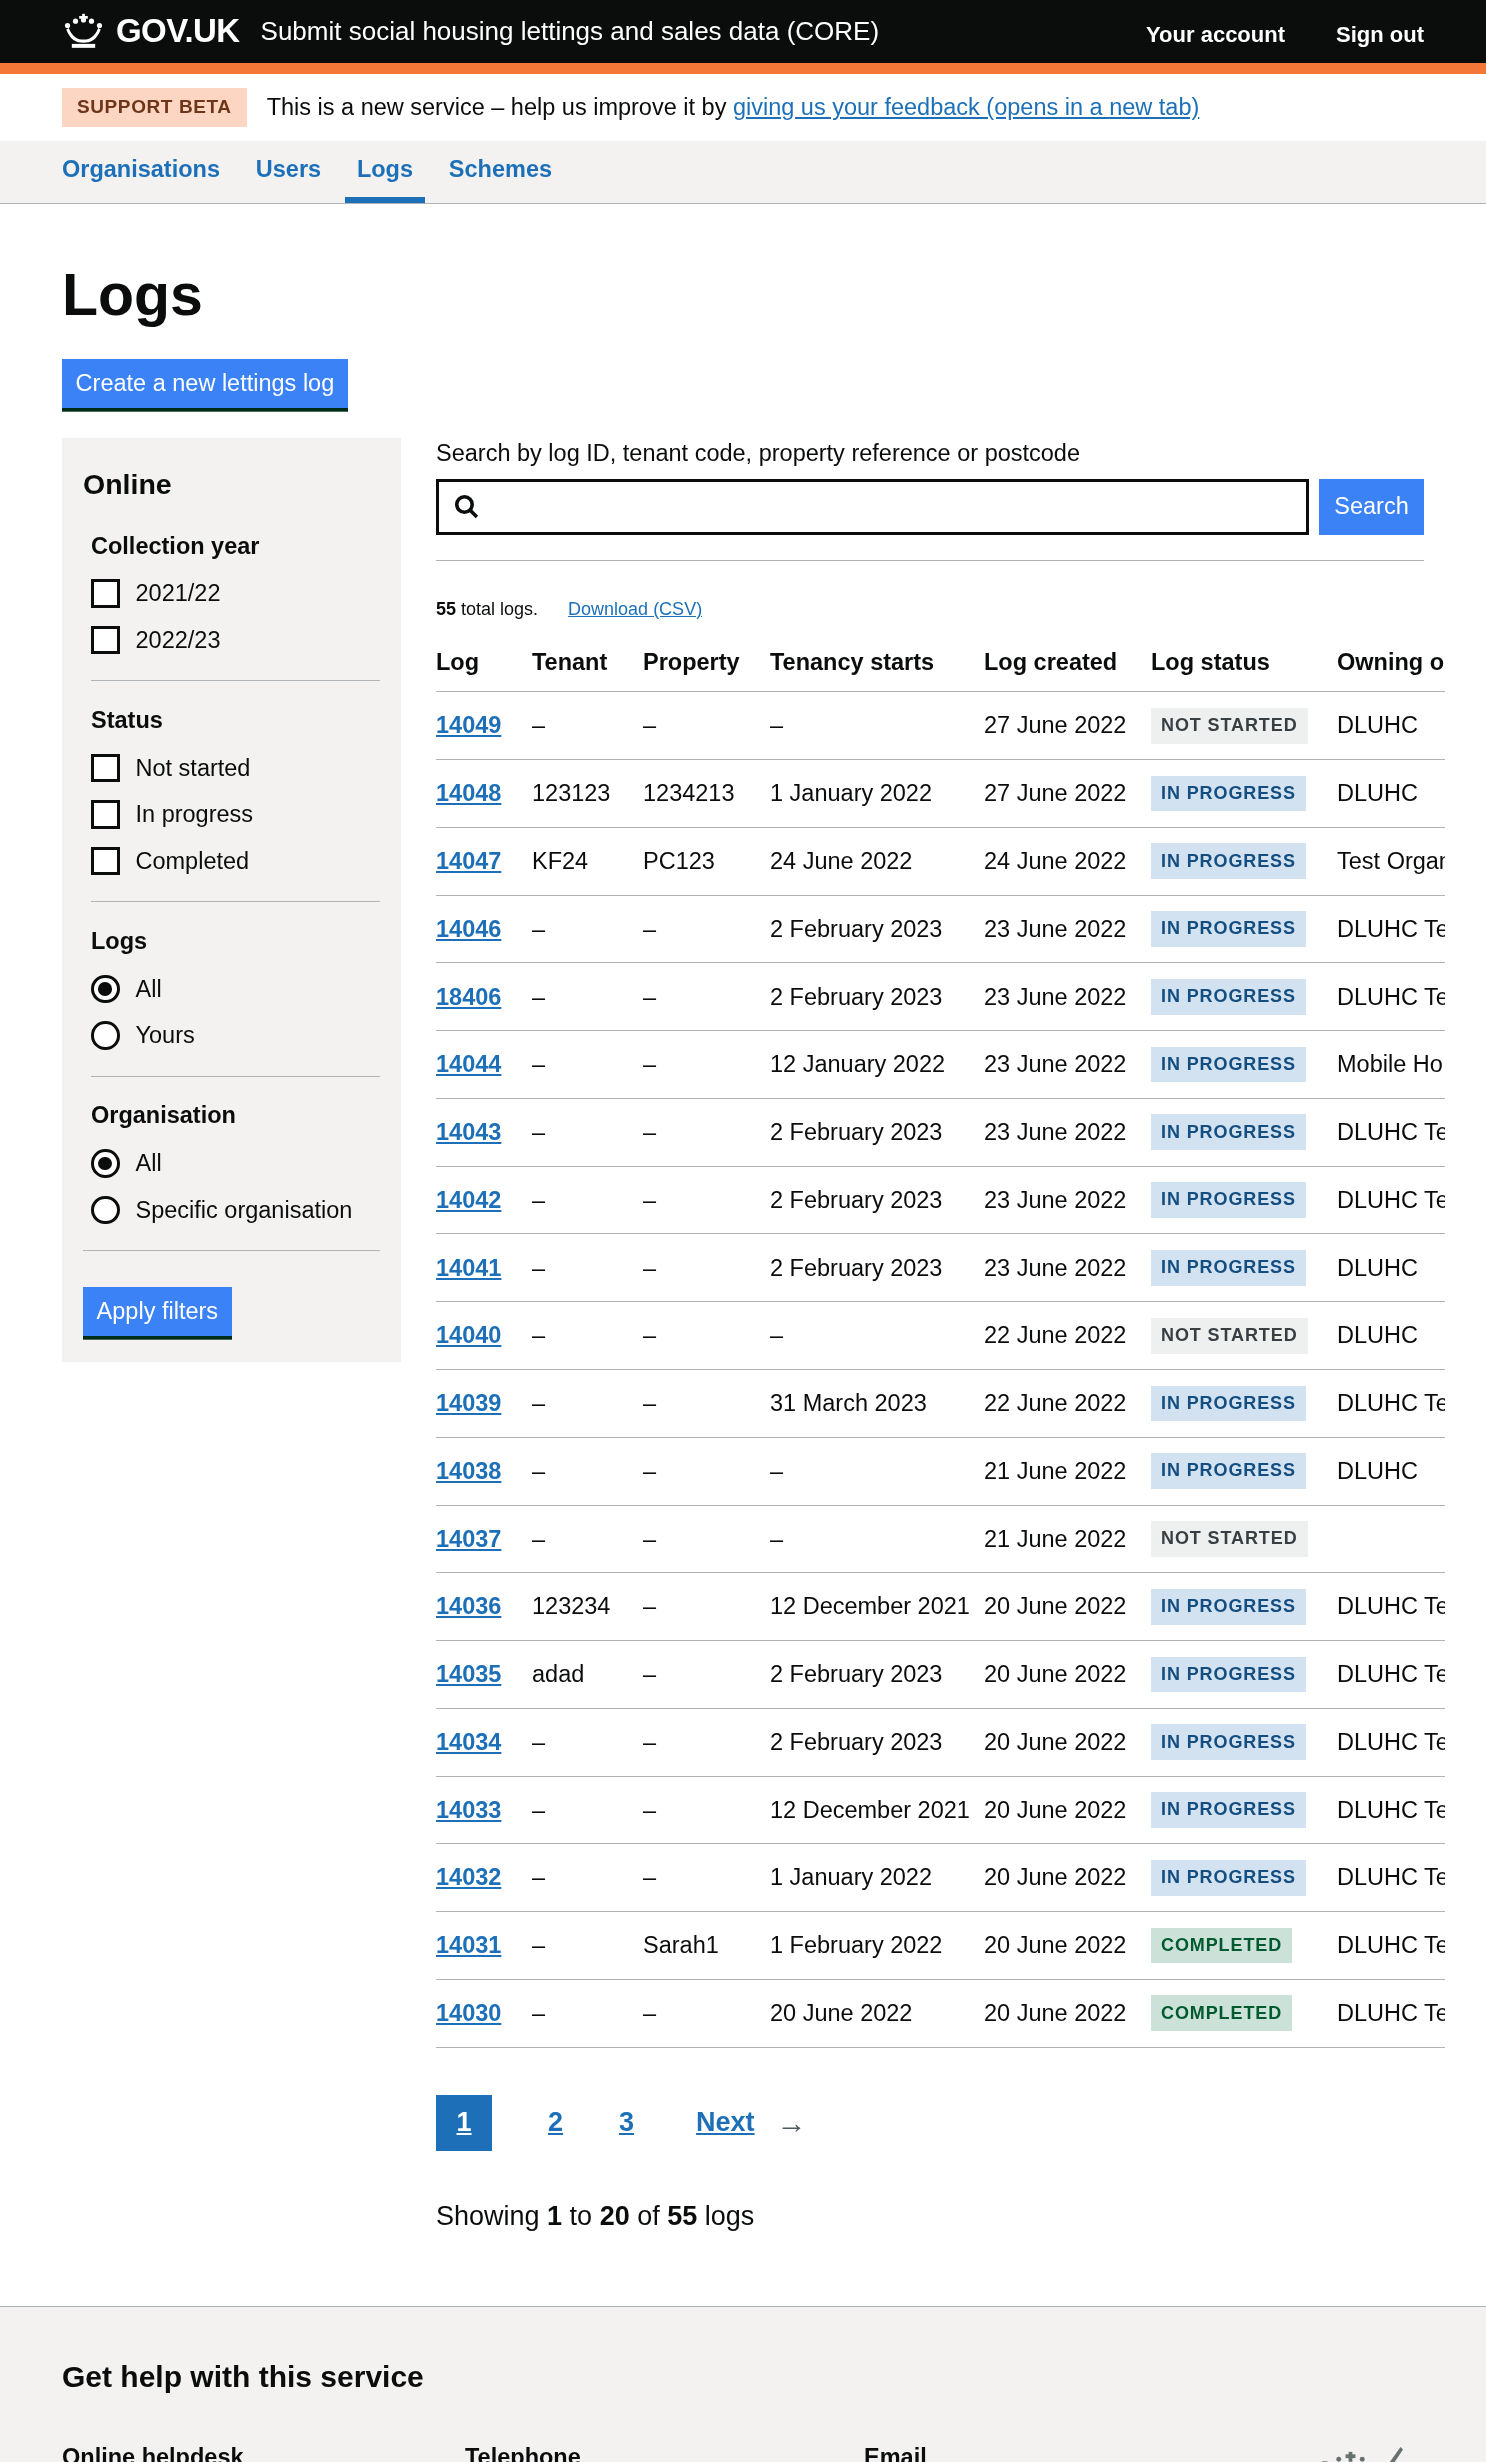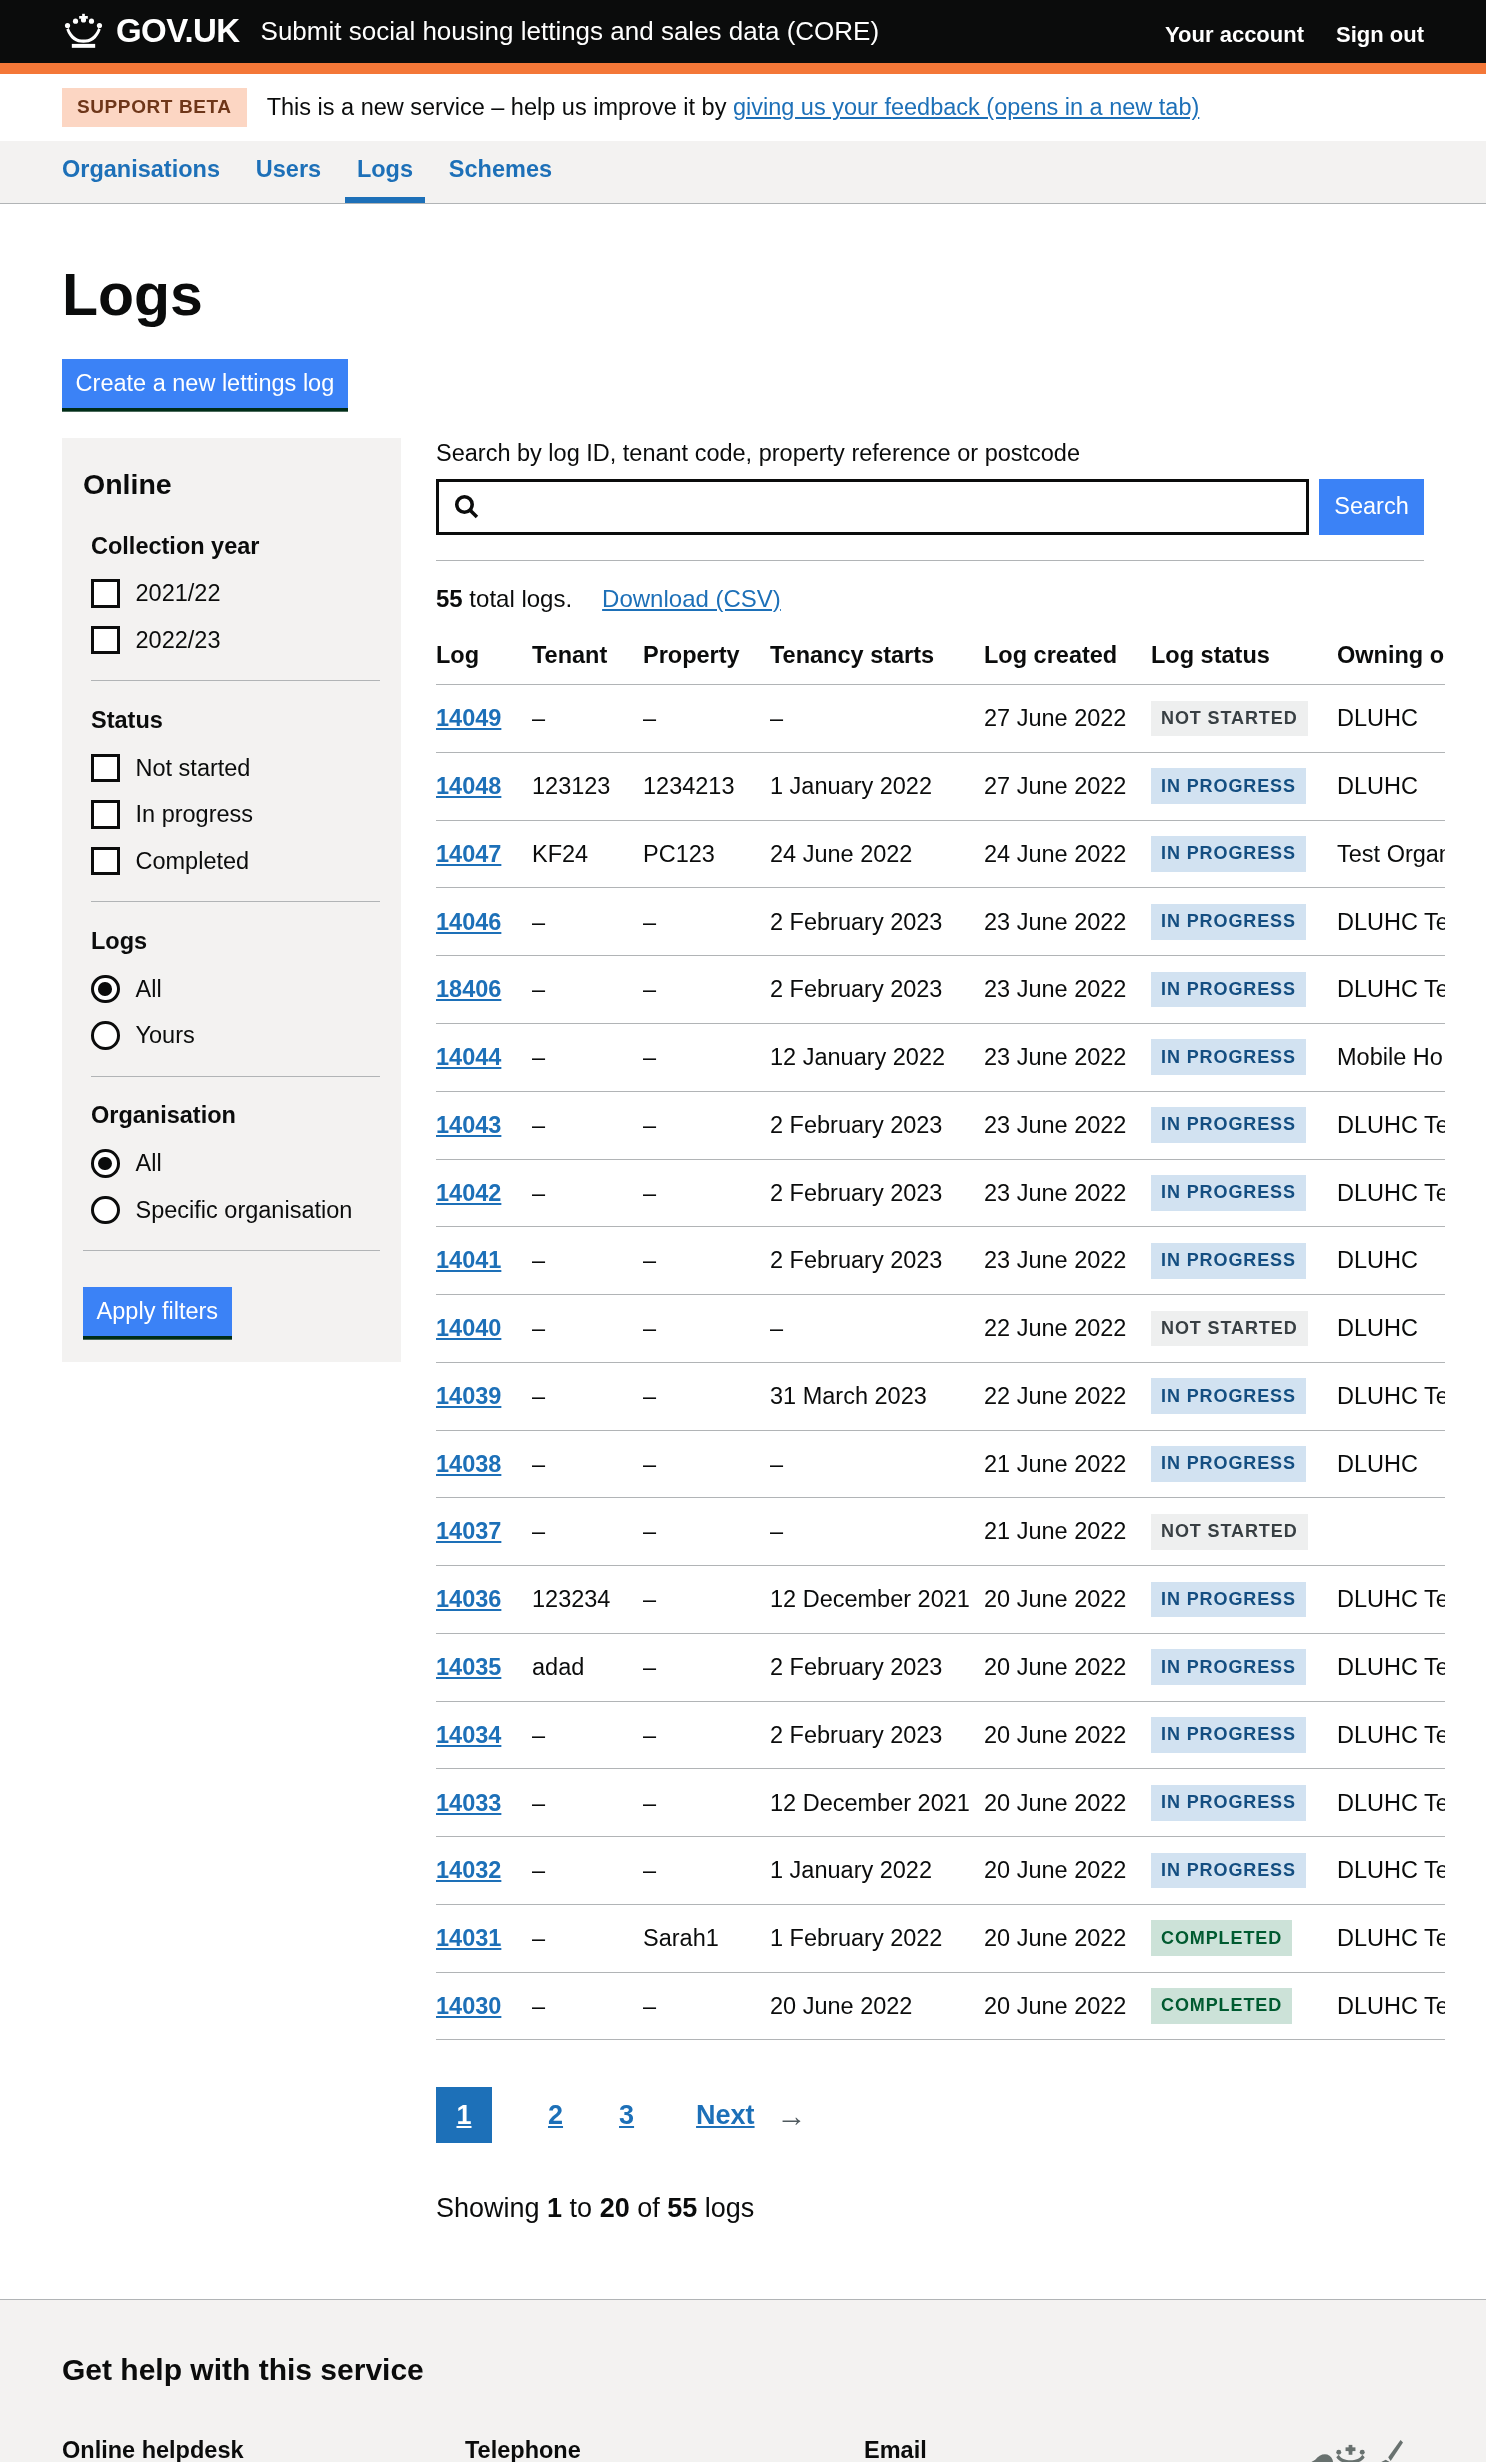--- a/index.html
+++ b/index.html
@@ -11,21 +11,21 @@
     display:flex; flex-direction:column;
   }
   a { cursor:pointer; }
 
   
   .govuk-header { background:#0b0c0c; height:63px; display:flex; align-items:center; padding:0 62px; }
   .header-left { display:flex; align-items:center; flex:1; }
   .crown { margin-right:11px; display:flex; }
   .brand { color:#fff; font-weight:bold; font-size:33px; letter-spacing:-0.6px; margin-right:21px; }
   .service-name { color:#fff; font-size:26px; }
-  .header-links { display:flex; gap:32px;margin-top:8px; }
+  .header-links { display:flex; gap:51px;margin-top:8px; }
   .header-links a { color:#fff; font-size:22px; font-weight:bold; text-decoration:none; }
   .orange-bar { height:11px; background:#f47738; }
 
   
   .phase-banner { padding:13.6px 62px; display:flex; align-items:center; background:#fff; }
   .beta-tag { background:#fcd6c3; color:#6e3619; font-weight:bold; font-size:19px;
     letter-spacing:0.6px; padding:7.4px 15px; text-transform:uppercase; margin-right:20px; white-space:nowrap; }
   .phase-text { font-size:23.5px; }
   .phase-text a { color:#1d70b8; }
 
@@ -66,21 +66,21 @@
   .results-col { width:1009px; margin-left:35px; overflow:hidden; flex:none; }
   .search-label { font-size:23.5px; margin-bottom:10px; }
   .search-row { display:flex; width:988px; }
   .search-box { position:relative; flex:1; }
   .search-input { width:100%; height:56px; border:3.1px solid #0b0c0c; font-family:inherit;
     font-size:23.5px; padding:0 12.4px 0 53px; background:#fff; }
   .search-icon { position:absolute; left:16px; top:13.6px; }
   .search-btn { width:105px; height:56px; margin-left:10px; box-shadow:none; flex:none; }
 
   .results-divider { border:none; border-top:1.2px solid #b1b4b6; width:988px; margin-top:25px; }
-  .results-line { margin-top:22px; font-size:24px; }
+  .results-line { margin-top:37px; font-size:18px; }
   .results-line b { font-weight:bold; }
   .download-link { color:#1d70b8; margin-left:30px; }
 
   table.logs { border-collapse:collapse; margin-top:26px; table-layout:fixed; width:1009px; }
   table.logs th, table.logs td { text-align:left; vertical-align:middle; font-size:23.5px;
     border-bottom:1.2px solid #b1b4b6; white-space:nowrap; overflow:hidden; }
   table.logs th { font-weight:bold; padding:0 6.2px 13.6px 0; }
   table.logs td { padding:15.5px 6.2px 15.5px 0; }
   .col-log{width:96px;} .col-tenant{width:111px;} .col-prop{width:127px;}
   .col-start{width:214px;} .col-created{width:167px;} .col-status{width:186px;}

